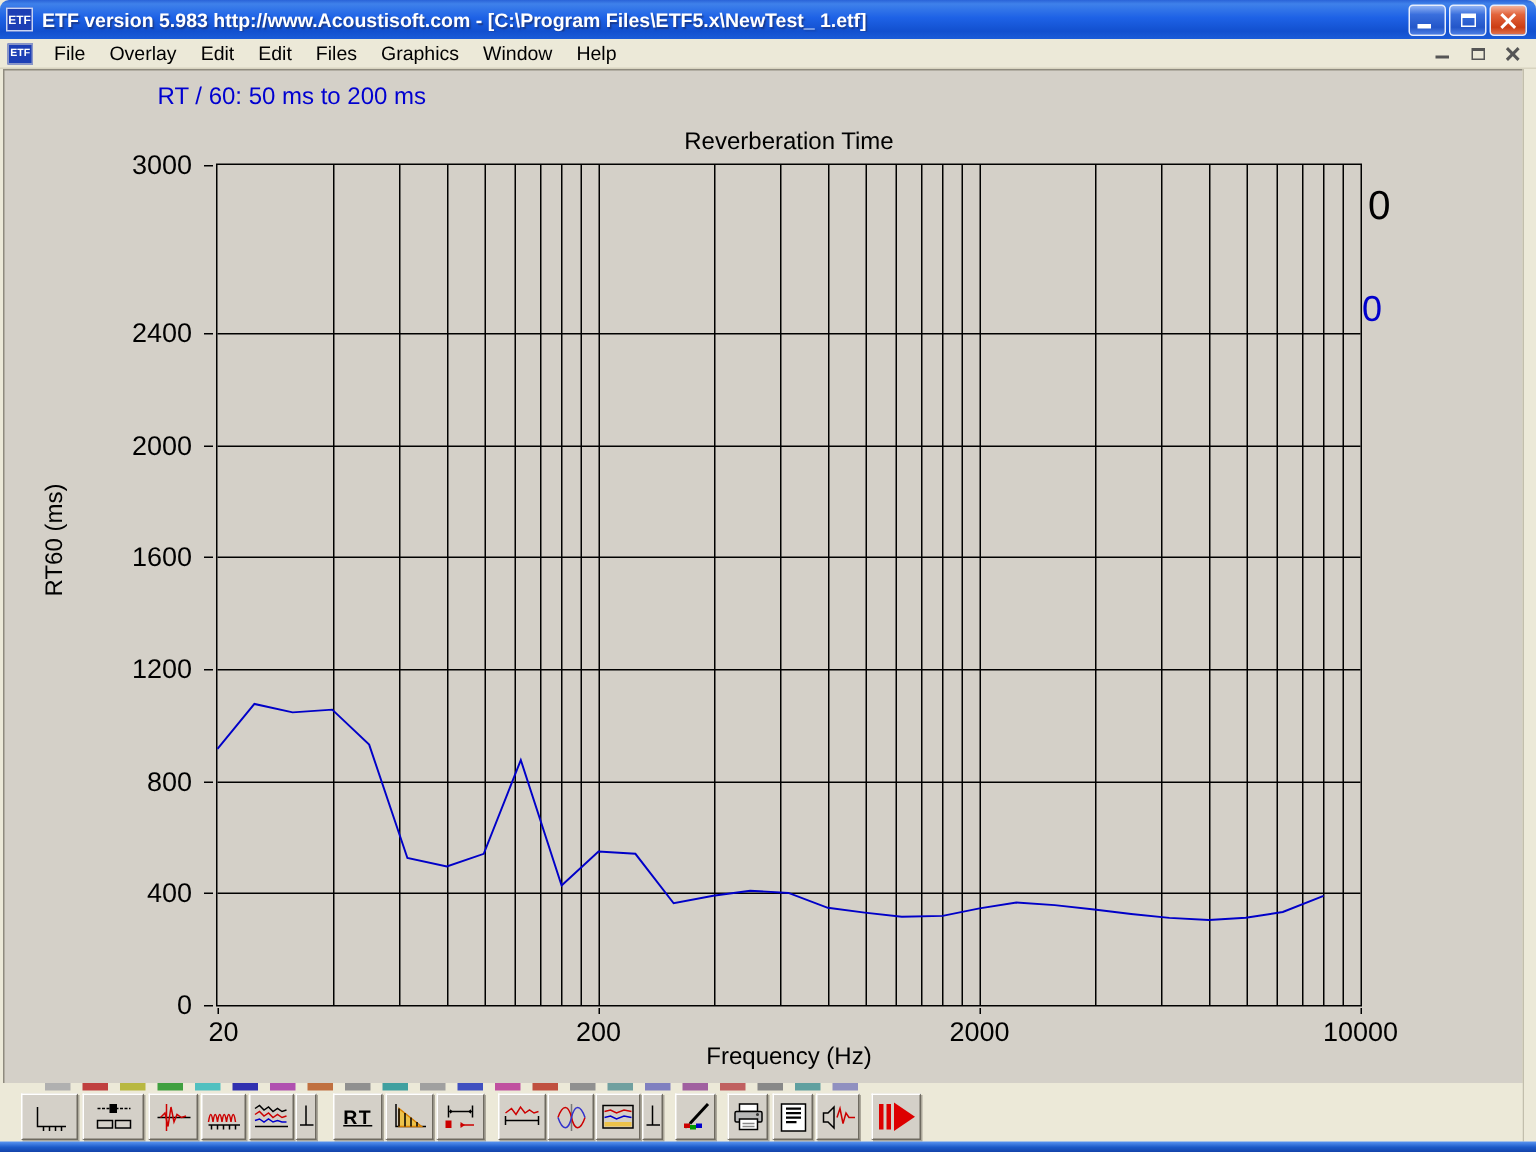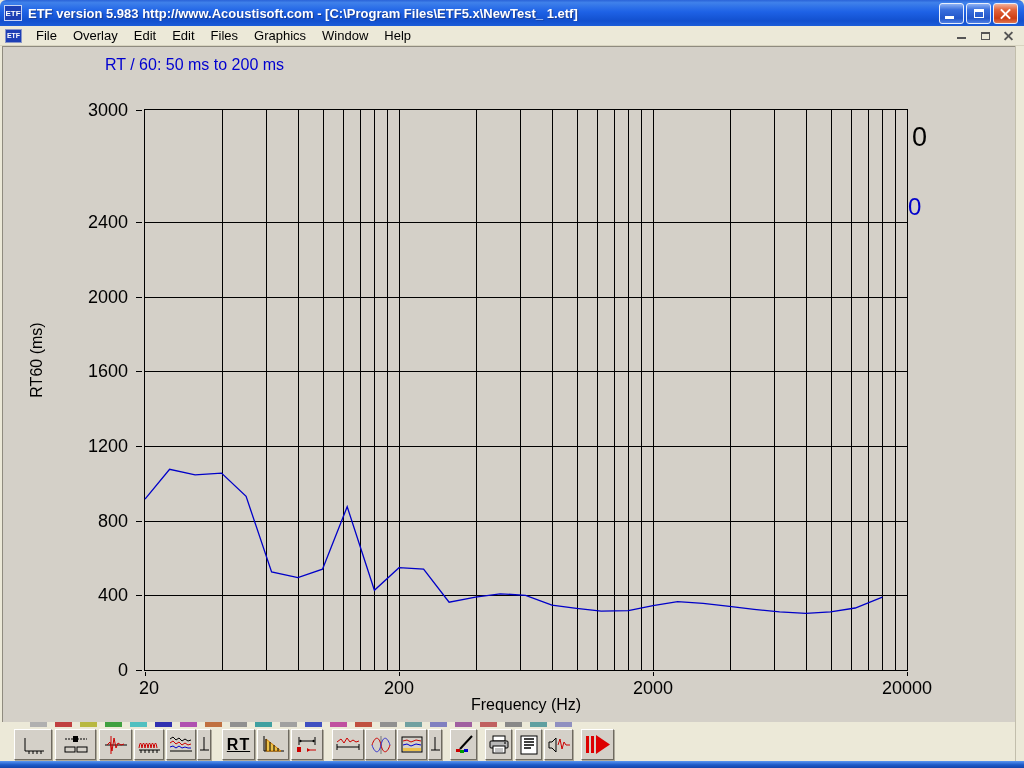--- a/index.html
+++ b/index.html
@@ -62,21 +62,21 @@
   .legend0.blue{left:896px;top:147px;color:#0000cc;font-size:24px;}
 
   
   .toolbar{position:absolute;left:2px;top:722px;width:1013px;height:39px;background:#ece9d8;}
   #icon-strip{position:absolute;left:28px;top:0;height:6px;width:600px;}
   .strip-block{position:absolute;top:0;height:5px;width:17px;}
   .tbtn{position:absolute;top:7px;height:31px;background:#d4d0c8;border:1px solid;
     border-color:#fff #6e6a60 #6e6a60 #fff;box-shadow:1px 1px 0 #aca89a;cursor:pointer;
     display:flex;align-items:center;justify-content:center;padding:0;}
   .tbtn svg{display:block;}
-  .rt-label{font-size:16px;font-weight:bold;color:#000;text-decoration:underline;letter-spacing:1px;}
+  .rt-label{font-size:13px;font-weight:bold;color:#000;text-decoration:underline;letter-spacing:1px;}
 
   .bottom-strip{position:absolute;left:0;top:761px;width:1024px;height:7px;
     background:linear-gradient(180deg,#5a96f2 0%,#1c5ac8 55%,#1444aa 100%);}
 </style>
 </head>
 <body>
 
 <div class="window">
 
   <div class="titlebar">
@@ -122,20 +122,21 @@
       <button class="mdib">
           <span class="m-x1"></span>
           <span class="m-x2"></span>
         </button>
     </span>
   </div>
 
   <div class="client">
     <div id="chart">
       <div class="range-label">RT / 60: 50 ms to 200 ms</div>
+      <div class="chart-title">Reverberation Time</div>
       <div class="y-axis-title">RT60 (ms)</div>
       <div id="plot">
           <div class="vgrid" style="left: 76.5px;"></div>
           <div class="vgrid" style="left: 121.2px;"></div>
           <div class="vgrid" style="left: 152.9px;"></div>
           <div class="vgrid" style="left: 177.5px;"></div>
           <div class="vgrid" style="left: 197.7px;"></div>
           <div class="vgrid" style="left: 214.7px;"></div>
           <div class="vgrid" style="left: 229.4px;"></div>
           <div class="vgrid" style="left: 242.4px;"></div>
@@ -185,21 +186,21 @@
         <div class="ylab" style="left: 58px; top: 166px;">2400</div>
         <div class="ytick" style="left: 124px; top: 176px;"></div>
         <div class="ylab" style="left: 58px; top: 54px;">3000</div>
         <div class="ytick" style="left: 124px; top: 64px;"></div>
         <div class="xlab" style="left: 92px; top: 632px;">20</div>
         <div class="xtick" style="left: 133px; top: 626px;"></div>
         <div class="xlab" style="left: 342px; top: 632px;">200</div>
         <div class="xtick" style="left: 387px; top: 626px;"></div>
         <div class="xlab" style="left: 596px; top: 632px;">2000</div>
         <div class="xtick" style="left: 641px; top: 626px;"></div>
-        <div class="xlab" style="left: 850px; top: 632px;">20000</div>
+        <div class="xlab" style="left: 850px; top: 632px;">10000</div>
         <div class="xtick" style="left: 895px; top: 626px;"></div>
       </div>
   </div>
 
   <div class="right-strip"></div>
 
   <div class="toolbar">
     <div id="icon-strip">
         <span class="strip-block" style="left: 0px; background: rgb(176, 176, 176);"></span>
         <span class="strip-block" style="left: 25px; background: rgb(192, 64, 64);"></span>

